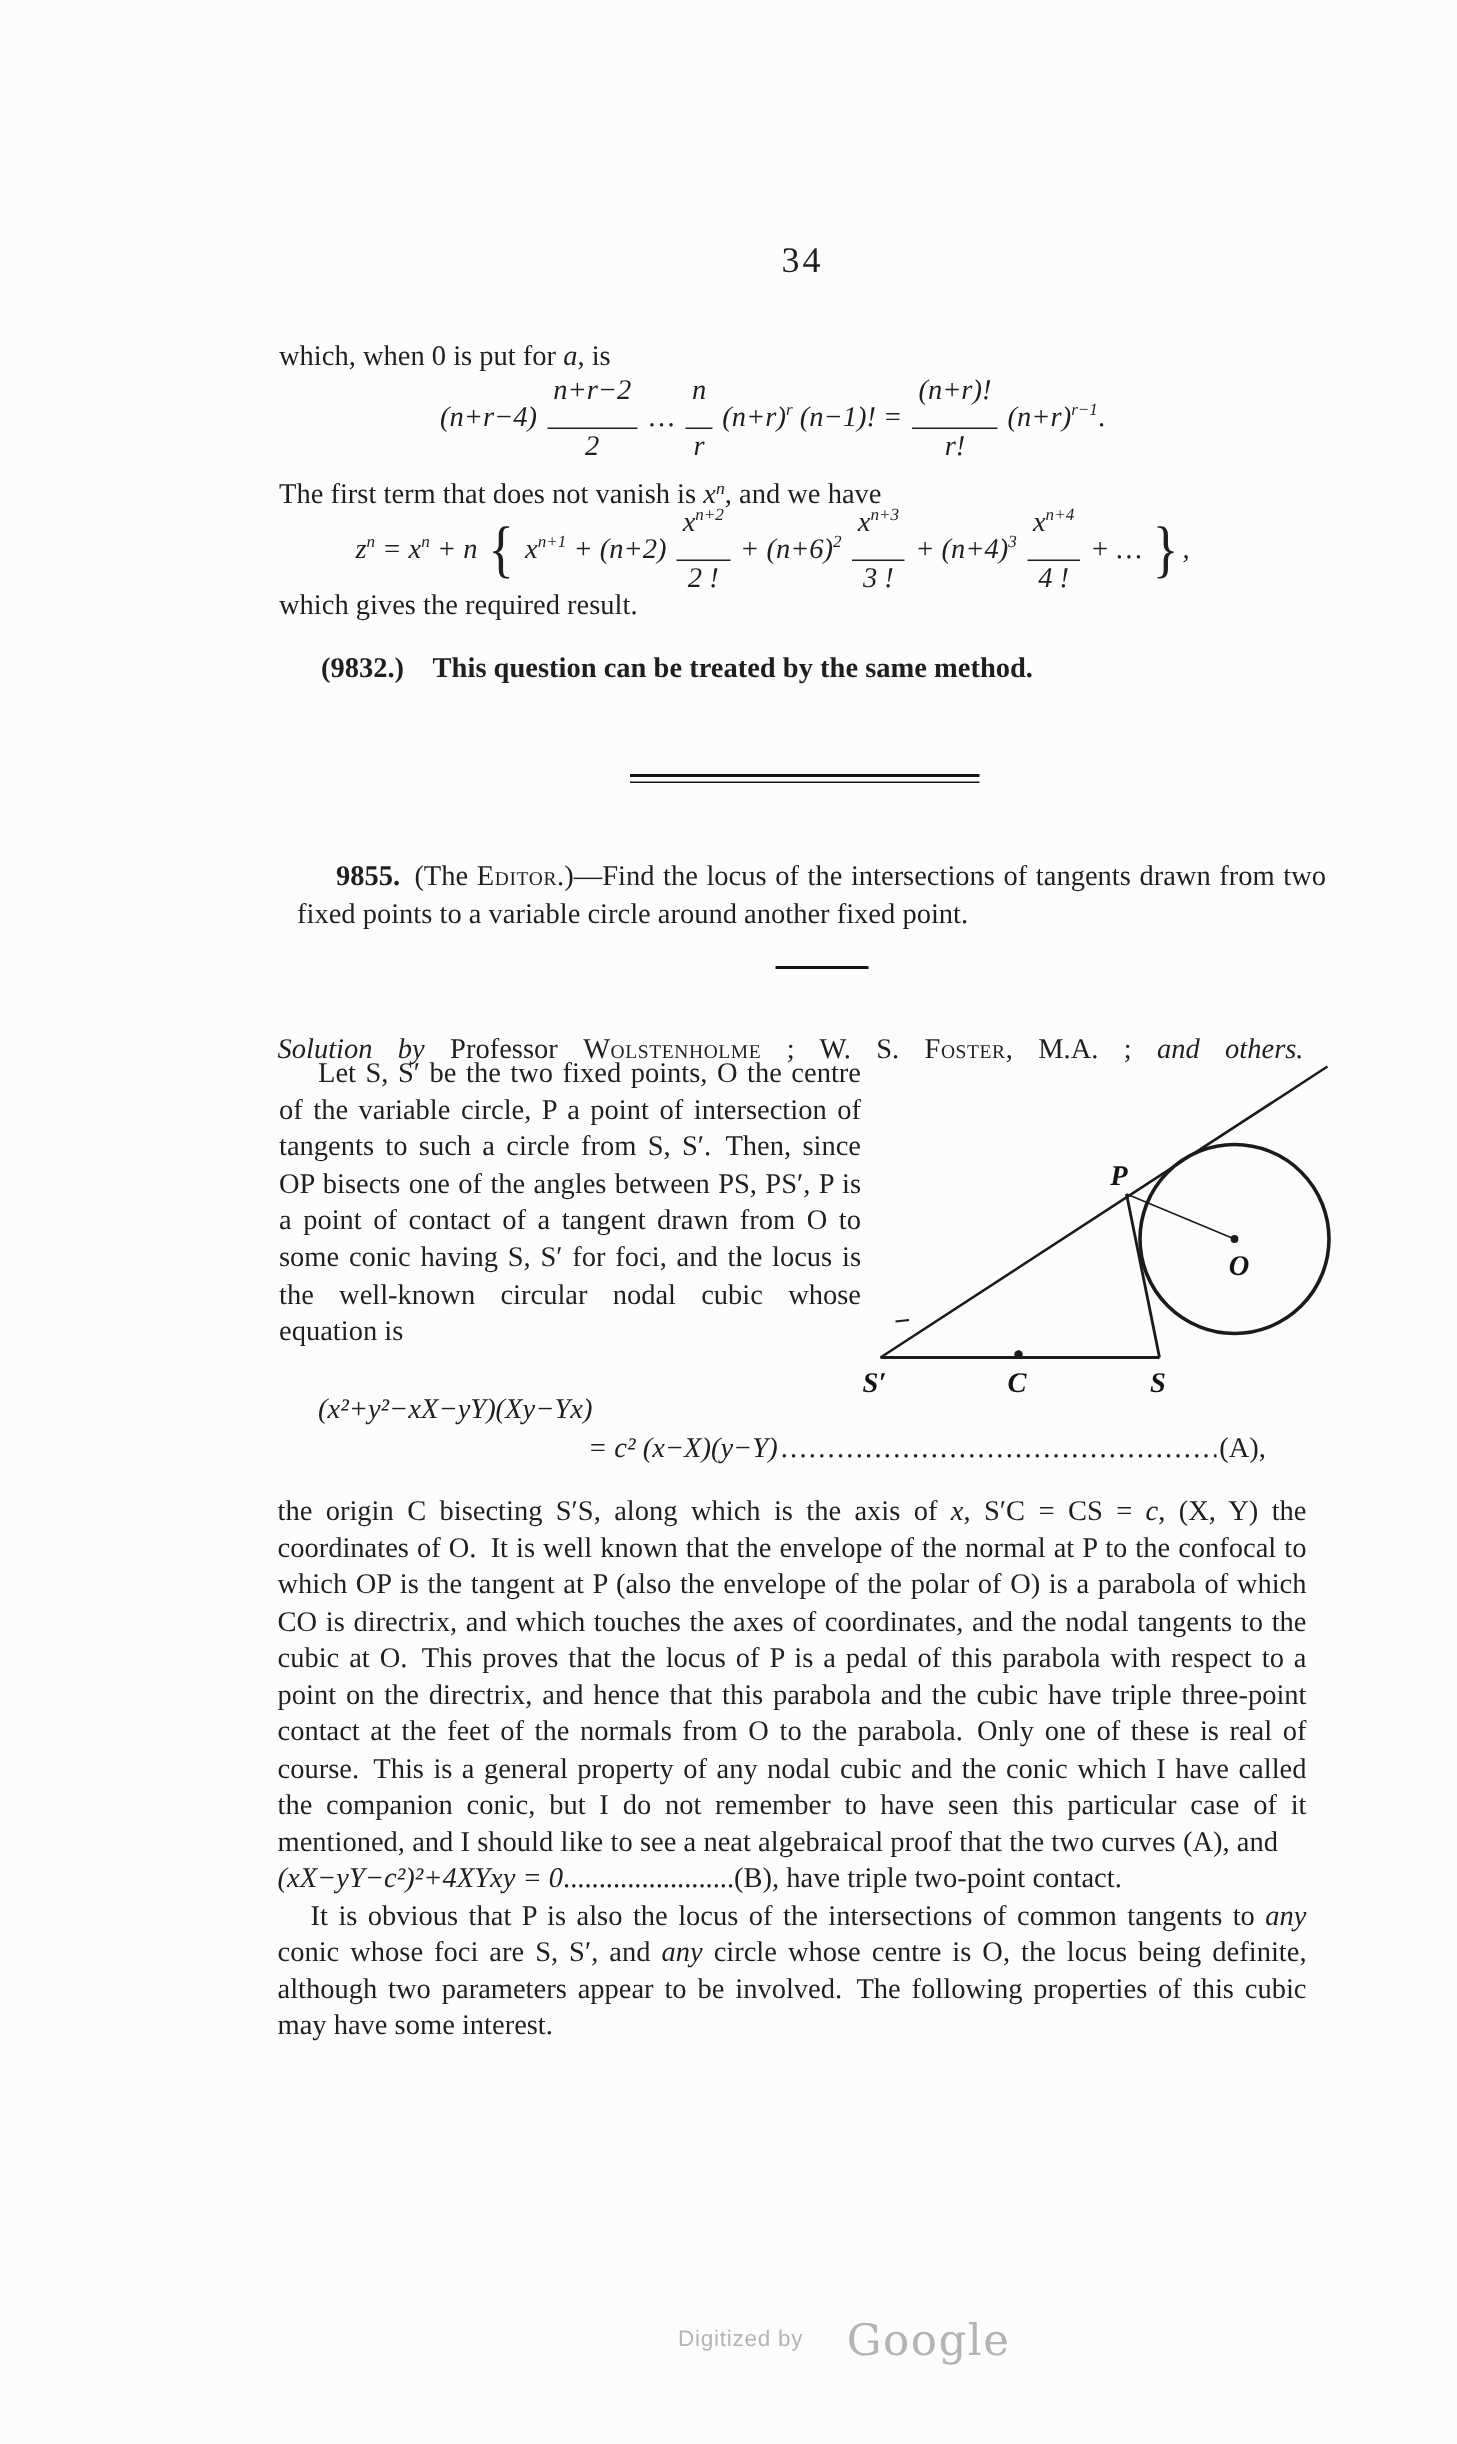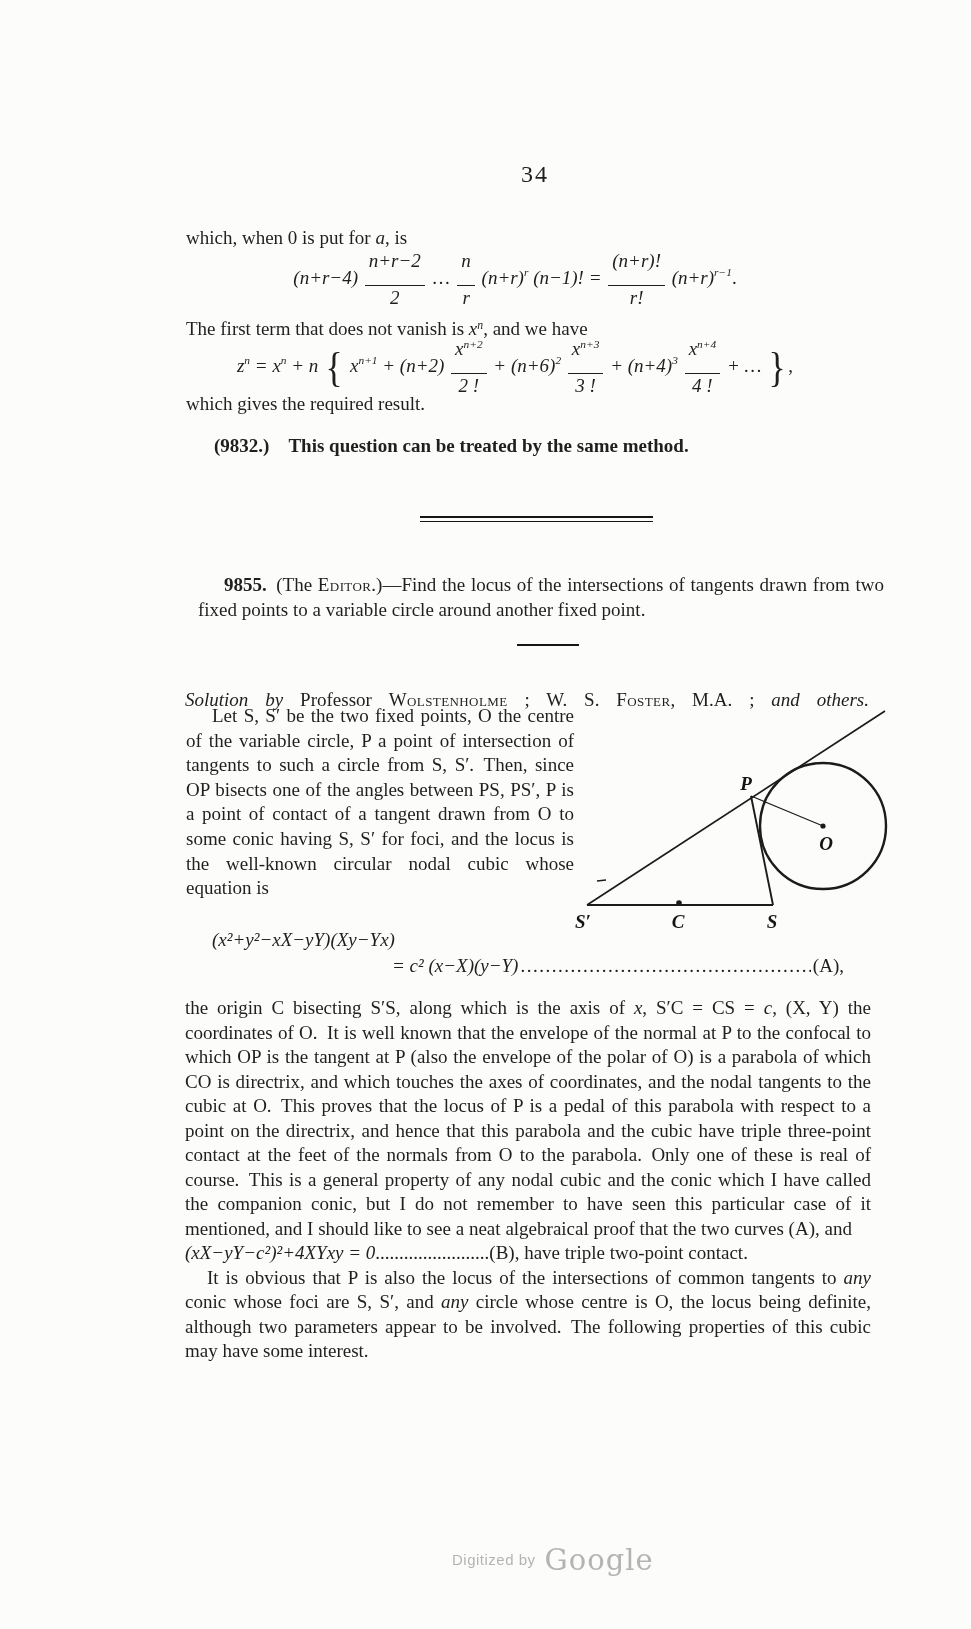--- a/index.html
+++ b/index.html
@@ -23,21 +23,21 @@
   .frac{display:inline-block;vertical-align:middle;text-align:center;padding:0 2px;line-height:1.15;}
   .frac .num{display:block;border-bottom:1.4px solid currentColor;padding:0 4px 13px;}
   .frac .den{display:block;padding-top:1px;}
   .brace{font-size:42px;font-style:normal;font-weight:300;display:inline-block;vertical-align:middle;transform:scaleX(.85);margin:0 1px;line-height:1;}
   .rule-double{border-top:2.6px solid #151515;border-bottom:1.8px solid #151515;height:3.4px;}
   .rule-short{background:#151515;height:2.3px;}
   .eq-leader-row{display:flex;align-items:baseline;}
   .dots{flex:1;overflow:hidden;white-space:nowrap;letter-spacing:1.5px;margin:0 2px;}
   .attr-line{text-align:justify;text-align-last:justify;}
   .fig-label{font-family:"Liberation Serif",serif;font-style:italic;font-weight:bold;font-size:19px;fill:#141414;}
-  .wm{display:flex;align-items:flex-end;color:#b4b4b4;}
+  .wm{display:flex;align-items:flex-end;color:#b4b4b4;gap:20px;}
   .wm-prefix{font-family:"Liberation Sans",sans-serif;font-size:15px;letter-spacing:.5px;}
   .wm-brand{font-family:"DejaVu Serif",serif;font-size:29px;letter-spacing:1px;margin-left:9px;}
 </style>
 </head>
 <body>
 
 <div class="abs page-num" style="left:521px;top:162px;">34</div>
 
 <div class="abs" style="left:186px;top:226px;"><span>which, when 0 is put for </span><span class="i">a</span><span>, is</span></div>
 

